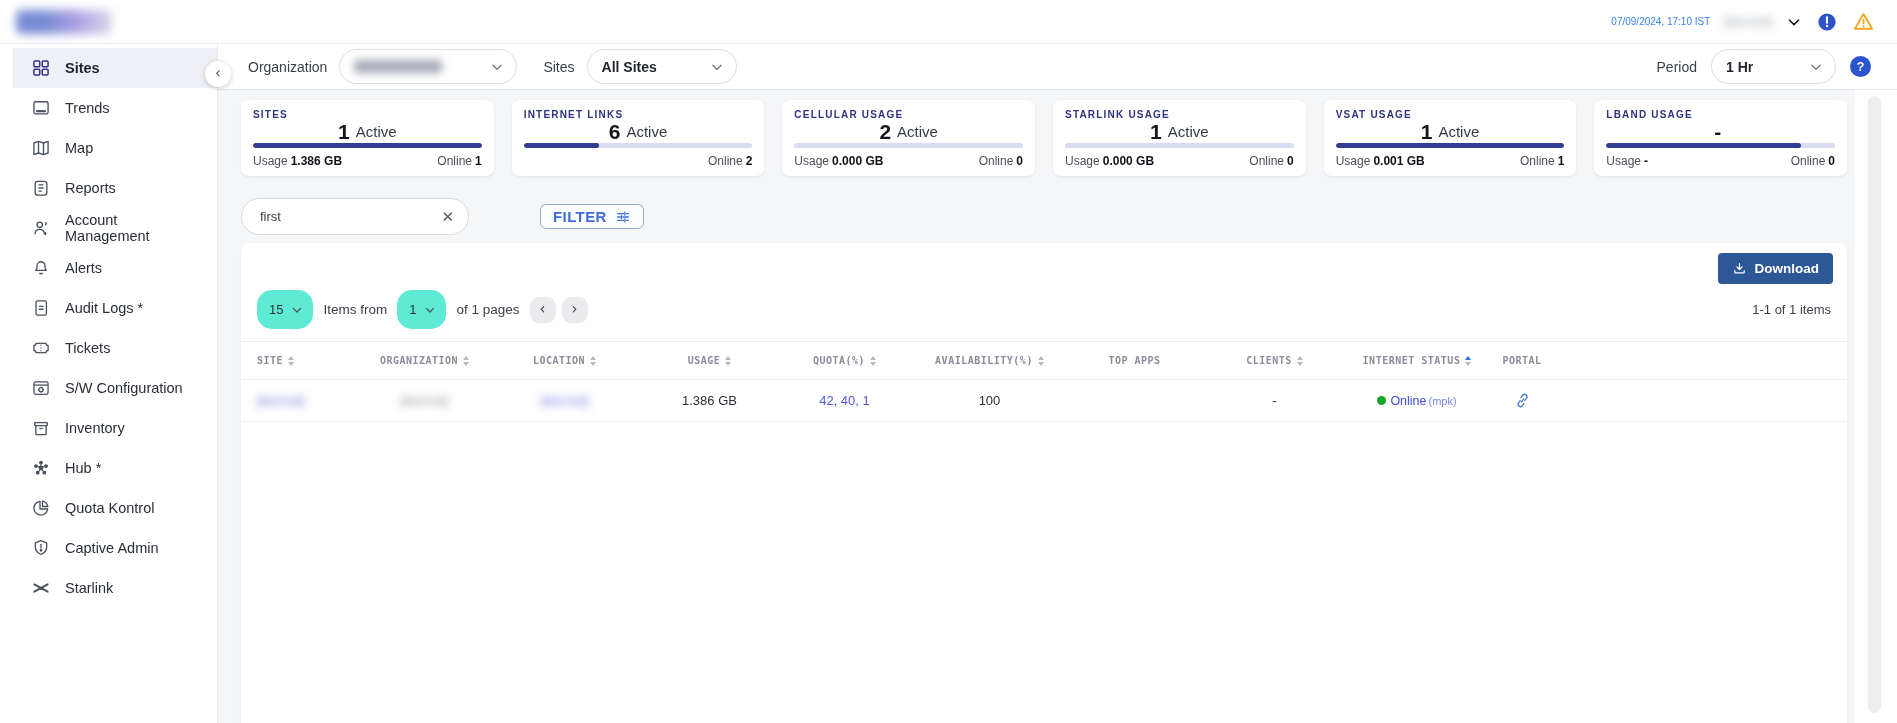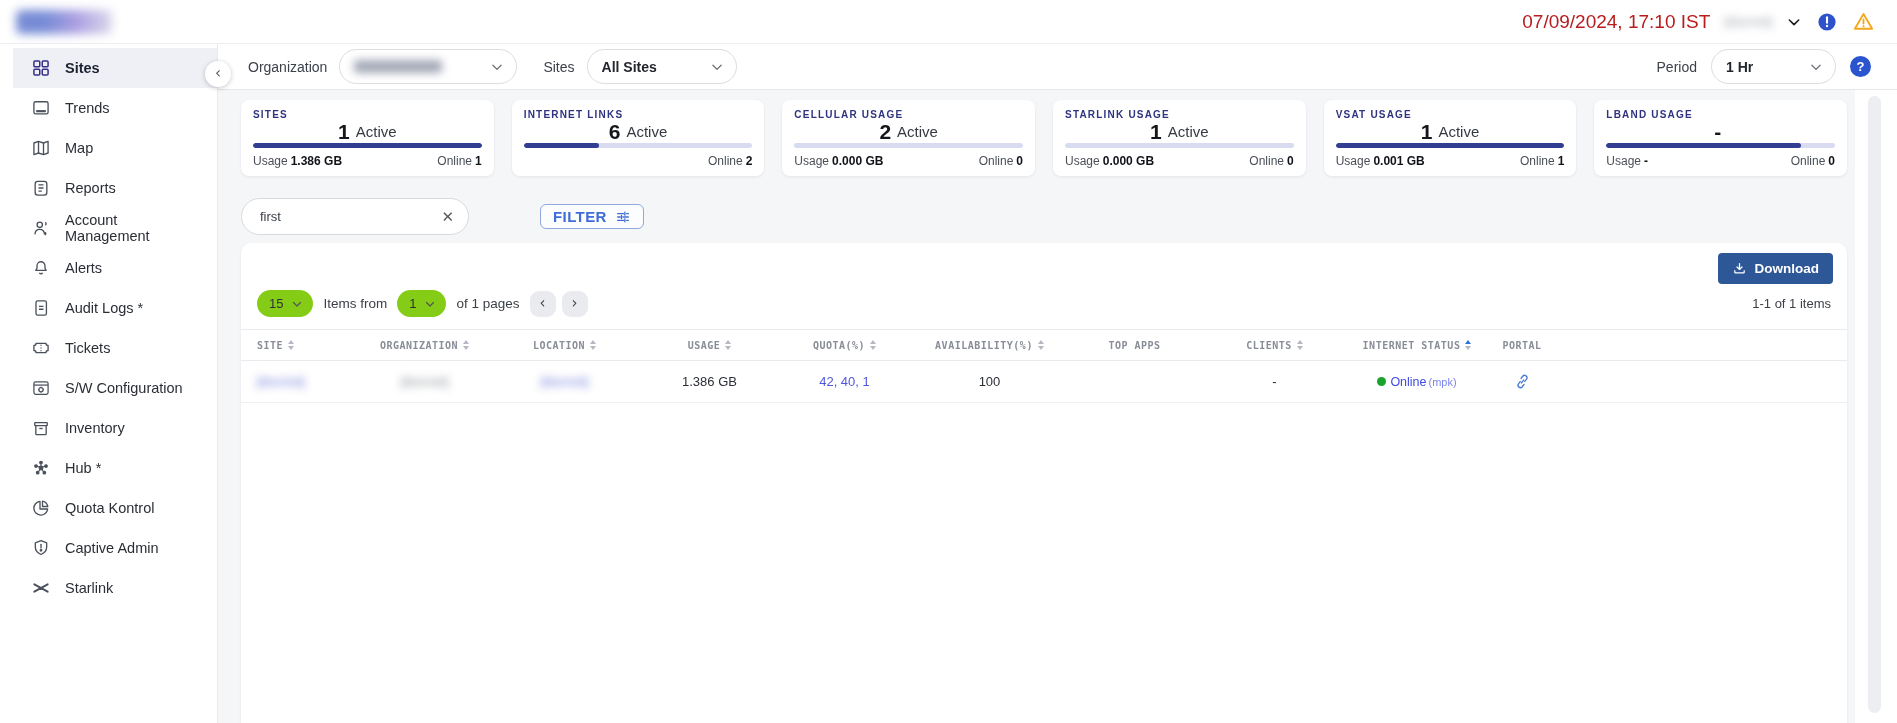--- a/index.html
+++ b/index.html
@@ -6,21 +6,21 @@
     font-family:"Liberation Sans",sans-serif;background:#fff;color:#22262c;}
   *{box-sizing:border-box;}
 
   
   .topbar{height:44px;display:flex;align-items:center;padding:0 22px 0 16px;
     border-bottom:1px solid #ededef;background:#fff;}
   .logo-blur{width:96px;height:24px;border-radius:5px;
     background:linear-gradient(90deg,#4a66c8 30%,#8f7fd8 62%,#cfcbe4 100%);
     filter:blur(5px);opacity:.75;}
   .topbar-right{margin-left:auto;display:flex;align-items:center;gap:14px;}
-  .datetime{font-size:19px;color:#b91c1c;}
+  .datetime{font-size:10px;color:#3b82f6;}
   .user-blur{font-size:13px;color:#9aa0a8;filter:blur(4px);max-width:90px;overflow:hidden;white-space:nowrap;}
   .icon-btn{display:inline-flex;align-items:center;justify-content:center;cursor:pointer;border:none;background:none;padding:0;}
 
   
   .app{display:flex;height:679px;position:relative;margin-left:13px;}
   .sidebar{width:205px;background:#fff;border-right:1px solid #e8eaec;padding-top:4px;flex-shrink:0;}
   .side-item{height:40px;display:flex;align-items:center;gap:14px;padding:0 12px 0 18px;
     font-size:14.5px;color:#2a2e35;cursor:pointer;}
   .side-item .sicon{width:20px;height:20px;color:#4b515c;flex-shrink:0;display:inline-flex;}
   .side-item.active{background:#eef0f5;font-weight:bold;color:#1c2030;}
@@ -74,30 +74,30 @@
     gap:8px;padding:0 12px;cursor:pointer;font-family:"Liberation Sans",sans-serif;}
 
   
   .table-card{flex:1;margin:8px 8px 0 23px;background:#fff;border-radius:10px 10px 0 0;
     box-shadow:0 1px 3px rgba(20,30,60,.07);display:flex;flex-direction:column;min-height:0;}
   .card-head{display:flex;justify-content:flex-end;padding:10px 14px 4px;}
   .download-btn{background:#2d5796;color:#fff;border:none;border-radius:4px;height:31px;
     display:flex;align-items:center;gap:8px;font-size:13.5px;font-weight:bold;padding:0 14px;cursor:pointer;
     font-family:"Liberation Sans",sans-serif;}
   .pagination-row{display:flex;align-items:center;padding:2px 16px 12px;gap:10px;font-size:13.5px;color:#3c4048;}
-  .pg-pill{background:#84cc16;border-radius:15px;height:27px;display:flex;align-items:center;gap:8px;
+  .pg-pill{background:#5eead4;border-radius:15px;height:39px;display:flex;align-items:center;gap:8px;
     padding:0 10px 0 12px;font-size:13px;color:#2e323a;cursor:pointer;border:none;
     font-family:"Liberation Sans",sans-serif;}
   .pg-nav{width:26px;height:26px;border-radius:9px;background:#e9ebee;border:none;color:#444;
     font-size:15px;display:flex;align-items:center;justify-content:center;cursor:pointer;
     font-family:"DejaVu Sans",sans-serif;padding-bottom:2px;}
   .range-label{margin-left:auto;font-size:13px;color:#3c4048;}
 
   .thead-row,.data-row{display:flex;align-items:center;padding:0 16px;}
-  .thead-row{border-top:1px solid #e9ebee;border-bottom:1px solid #e9ebee;height:32px;}
+  .thead-row{border-top:1px solid #e9ebee;border-bottom:1px solid #e9ebee;height:39px;}
   .th{display:flex;align-items:center;justify-content:center;gap:5px;
     font-family:"DejaVu Sans Mono",monospace;font-size:10px;font-weight:bold;letter-spacing:.5px;
     color:#888d97;cursor:pointer;}
   .th.left{justify-content:flex-start;}
   .sort{display:inline-flex;flex-direction:column;gap:2px;}
   .sort i{width:0;height:0;border-left:3.5px solid transparent;border-right:3.5px solid transparent;display:block;}
   .sort .up{border-bottom:4.5px solid #b4b8c0;}
   .sort .dn{border-top:4.5px solid #b4b8c0;}
   .sort .up.on{border-bottom-color:#2f6fe0;}
 

